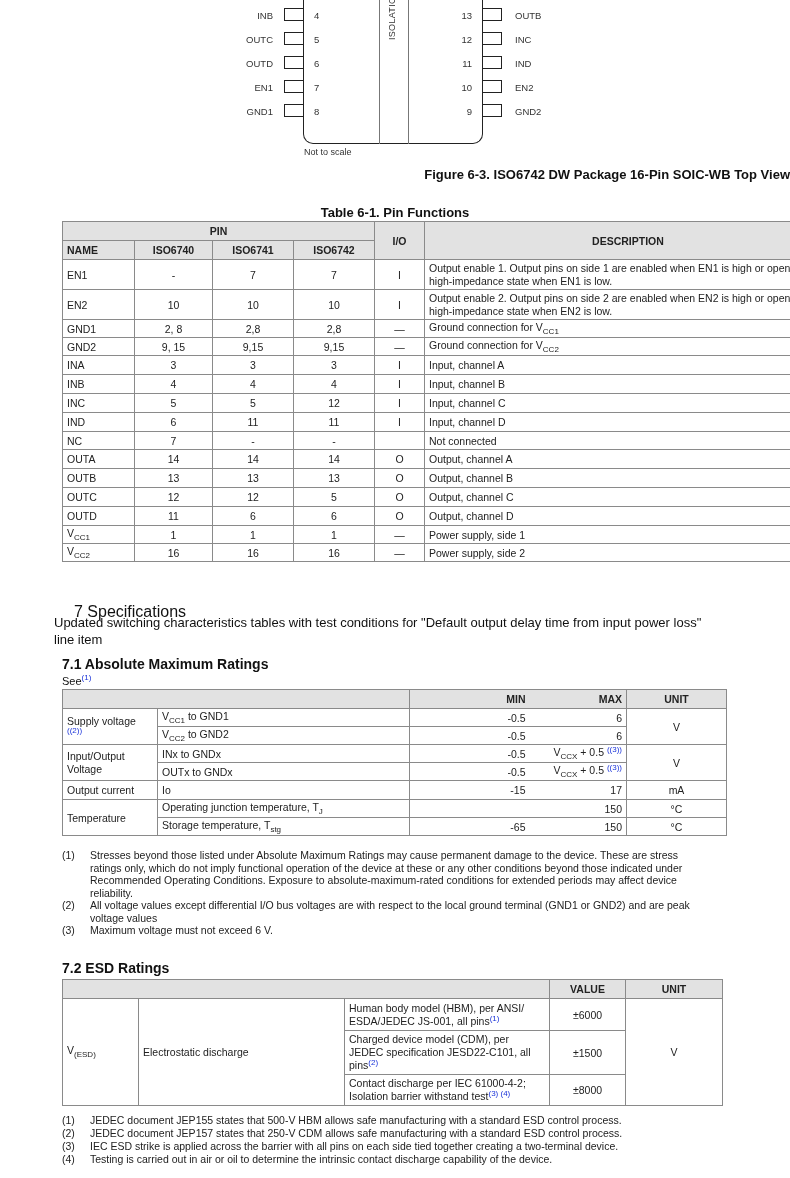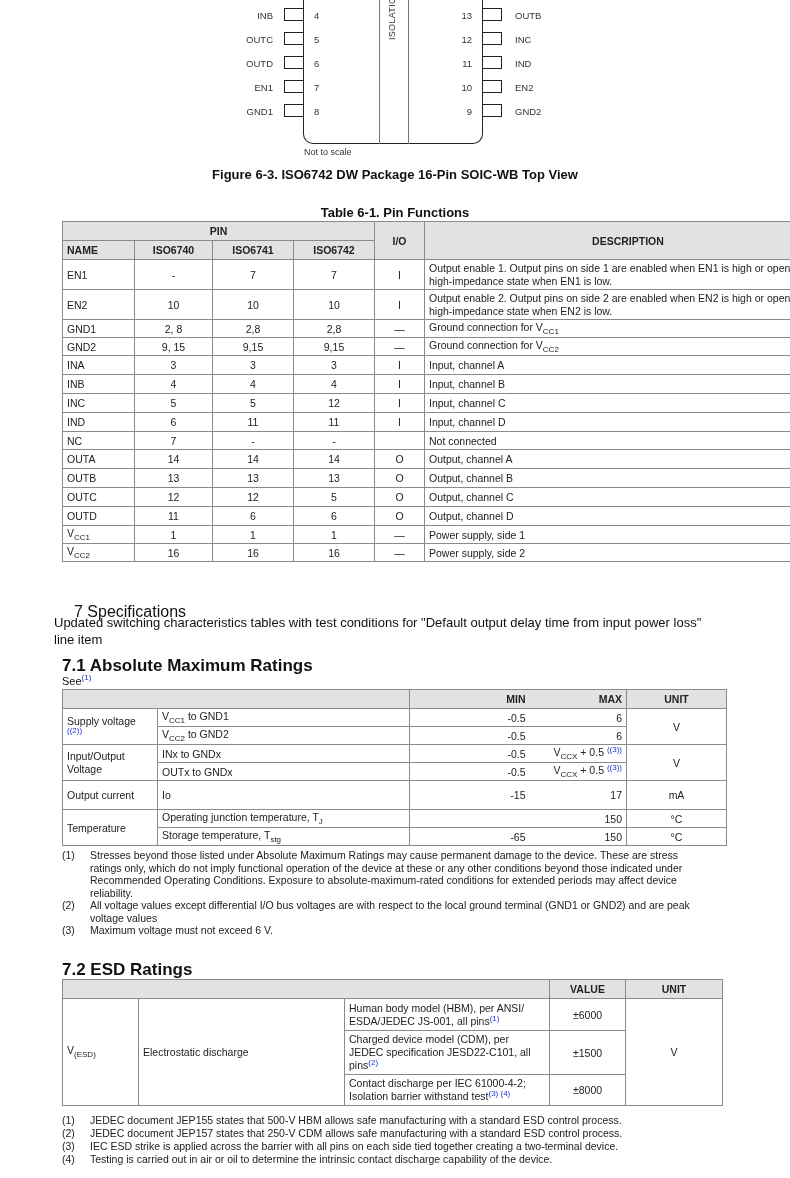--- a/index.html
+++ b/index.html
@@ -23,21 +23,21 @@
 
   .caption { position: absolute; left: 0; width: 790px; text-align: center; font-weight: bold; font-size: 13px; color: #111; }
 
   table { border-collapse: collapse; position: absolute; font-size: 10.5px; color: #222; }
   th, td { border: 1px solid #8a8a8a; padding: 0 4px; }
   th { background: #e2e2e2; font-weight: bold; font-size: 10.5px; }
   .c { text-align: center; }
   .r { text-align: right; }
 
   h2 { position: absolute; margin: 12px; font-size: 16px; font-weight: normal; color: #111; }
-  h3 { position: absolute; margin: 0; font-size: 17px; font-weight: bold; color: #111; }
+  h3 { position: absolute; margin: 0; font-size: 14px; font-weight: bold; color: #111; }
   .para { position: absolute; font-size: 13px; color: #111; line-height: 17px; }
   .notes { position: absolute; left: 62px; font-size: 10.5px; color: #222; line-height: 12.5px; }
   .note { display: flex; }
   .note .n { width: 28px; flex: none; }
   .note .t { flex: 1; }
 </style>
 </head>
 <body>
 
 <div class="diagram">
@@ -83,21 +83,21 @@
   <div class="pin-box" style="left:252px; top:80px;"></div>
   <span class="pin-name" style="left:285px; top:82px;">EN2</span>
 
   <span class="pin-num" style="right:98px; top:106px;">9</span>
   <div class="pin-box" style="left:252px; top:104px;"></div>
   <span class="pin-name" style="left:285px; top:106px;">GND2</span>
 
   <span class="not-scale">Not to scale</span>
 </div>
 
-<div class="caption" style="top:167px;">Figure 6-3. ISO6742 DW Package 16-Pin SOIC-WB Top View</div>
+<div class="caption" style="top:167px;text-align:right;">Figure 6-3. ISO6742 DW Package 16-Pin SOIC-WB Top View</div>
 <div class="caption" style="top:205px;">Table 6-1. Pin Functions</div>
 
 <table style="left:62px; top:221px; width:770px;">
   <colgroup>
     <col style="width:72px">
       <col style="width:78px">
       <col style="width:81px">
       <col style="width:81px">
       <col style="width:50px">
       <col>
@@ -277,21 +277,21 @@
     <td>INx to GNDx</td>
     <td class="r" style="border-right:none; padding-right:24px;">-0.5</td>
     <td class="r" style="border-left:none; white-space:nowrap;"><span>V</span><sub>CCX</sub><span> + 0.5 </span><span class="fnref">((3))</span></td>
     <td rowspan="2" class="c">V</td>
   </tr>
   <tr style="height:18px;">
     <td>OUTx to GNDx</td>
     <td class="r" style="border-right:none; padding-right:24px;">-0.5</td>
     <td class="r" style="border-left:none; white-space:nowrap;"><span>V</span><sub>CCX</sub><span> + 0.5 </span><span class="fnref">((3))</span></td>
   </tr>
-  <tr style="height:29px;margin-left:28px;">
+  <tr style="height:19px;margin-left:28px;">
     <td>Output current</td>
     <td>Io</td>
     <td class="r" style="border-right:none; padding-right:24px;">-15</td>
     <td class="r" style="border-left:none;">17</td>
     <td class="c">mA</td>
   </tr>
   <tr style="height:18px;">
     <td rowspan="2">Temperature</td>
     <td><span>Operating junction temperature, T</span><sub>J</sub></td>
     <td class="r" style="border-right:none; padding-right:24px;"></td>

